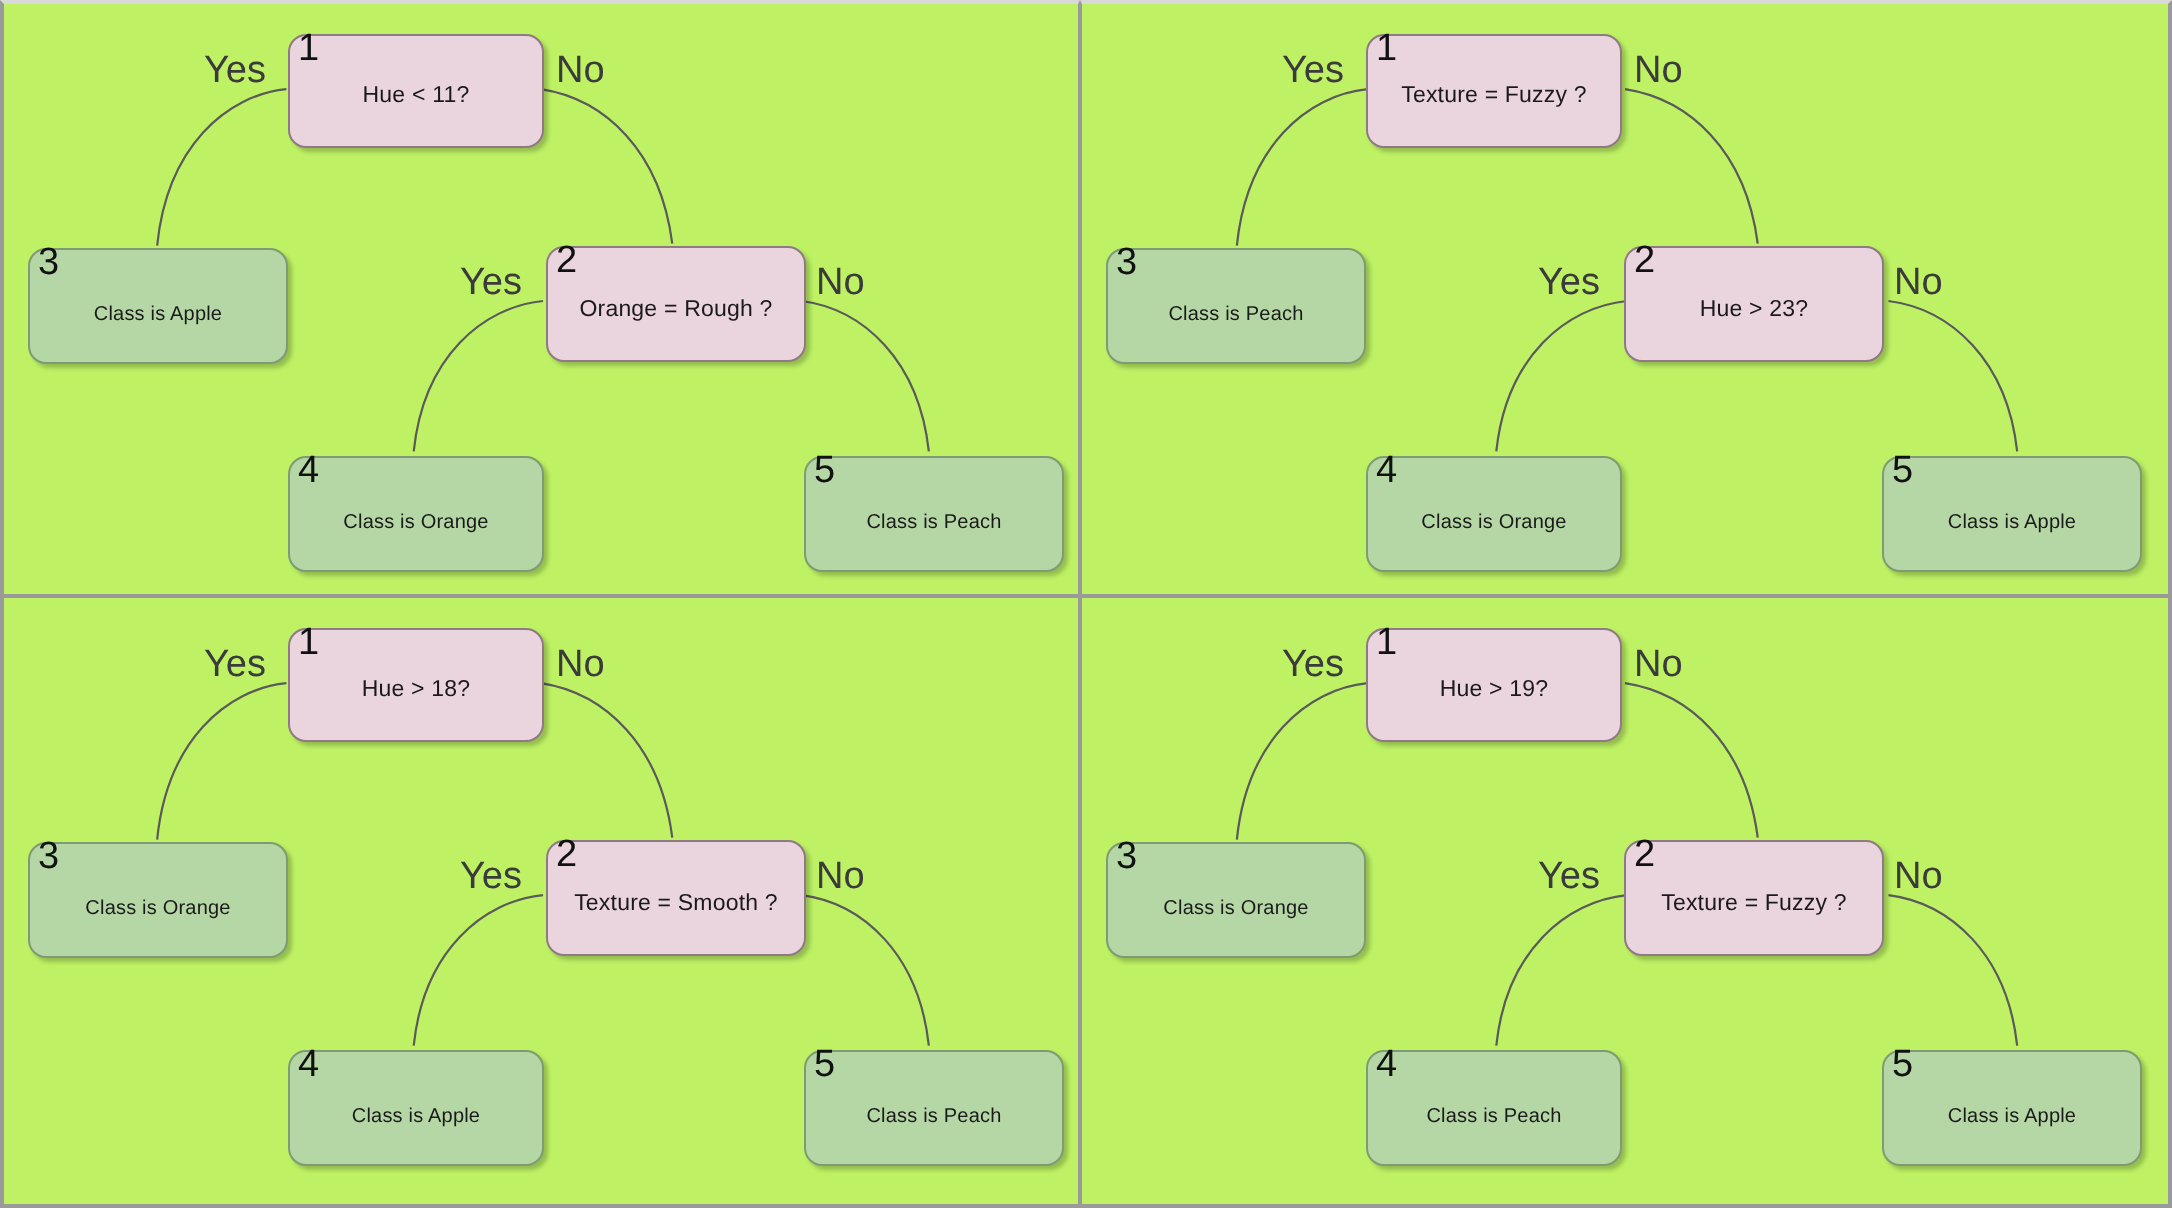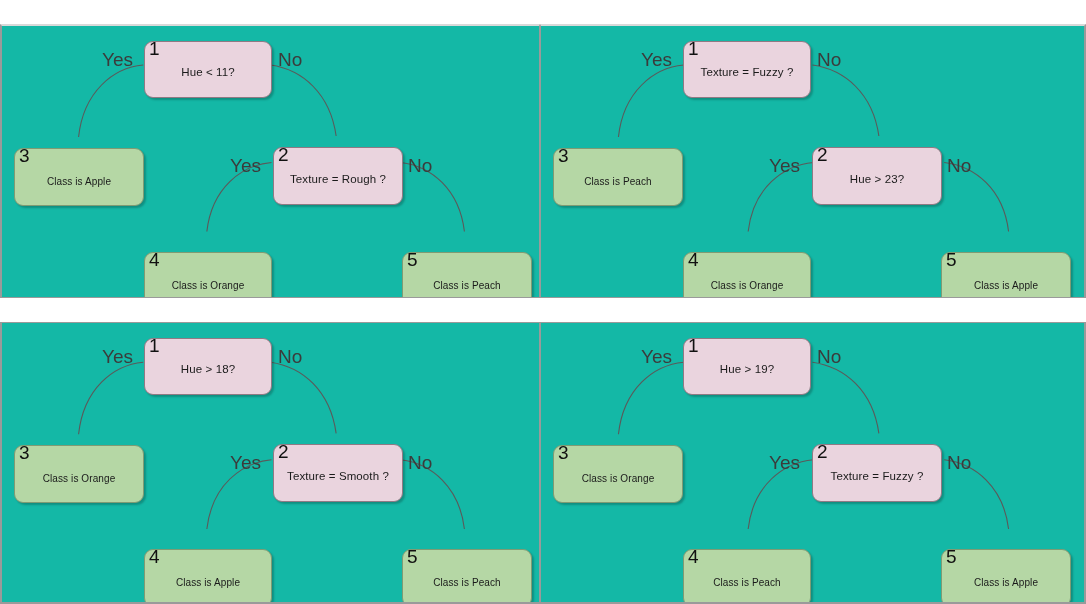--- a/index.html
+++ b/index.html
@@ -19,23 +19,22 @@
     width: 1086px;
     height: 604px;
     display: grid;
     grid-template-columns: 540px 546px;
     grid-template-rows: 298px 306px;
   }
 
   .panel {
     position: relative;
     box-sizing: border-box;
-    background: #14b8a6;
+    background: #bef264;
     overflow: hidden;
-    margin-top: 24px;
   }
   .panel.p0 { border-left: 2px solid #9a9a9a; border-top: 2px solid #d9d9d9; border-right: 1px solid #9a9a9a; border-bottom: 1px solid #9a9a9a; }
   .panel.p1 { border-top: 2px solid #d9d9d9; border-right: 2px solid #9a9a9a; border-left: 1px solid #9a9a9a; border-bottom: 1px solid #9a9a9a; }
   .panel.p2 { border-left: 2px solid #9a9a9a; border-bottom: 2px solid #9a9a9a; border-right: 1px solid #9a9a9a; border-top: 1px solid #9a9a9a; }
   .panel.p3 { border-right: 2px solid #9a9a9a; border-bottom: 2px solid #9a9a9a; border-left: 1px solid #9a9a9a; border-top: 1px solid #9a9a9a; }
 
   .tree {
     position: absolute;
     left: 0; top: 0;
     width: 100%;
@@ -132,21 +131,21 @@
       <div class="branch-label lbl-no1">No</div>
       <div class="branch-label lbl-yes2">Yes</div>
       <div class="branch-label lbl-no2">No</div>
 
       <div class="node decision n1">
         <span class="node-id">1</span>
         <span class="node-label">Hue &lt; 11?</span>
       </div>
       <div class="node decision n2">
         <span class="node-id">2</span>
-        <span class="node-label">Texture = Rough ?</span>
+        <span class="node-label">Orange = Rough ?</span>
       </div>
       <div class="node leaf n3">
         <span class="node-id">3</span>
         <span class="node-label">Class is Apple</span>
       </div>
       <div class="node leaf n4">
         <span class="node-id">4</span>
         <span class="node-label">Class is Orange</span>
       </div>
       <div class="node leaf n5">

